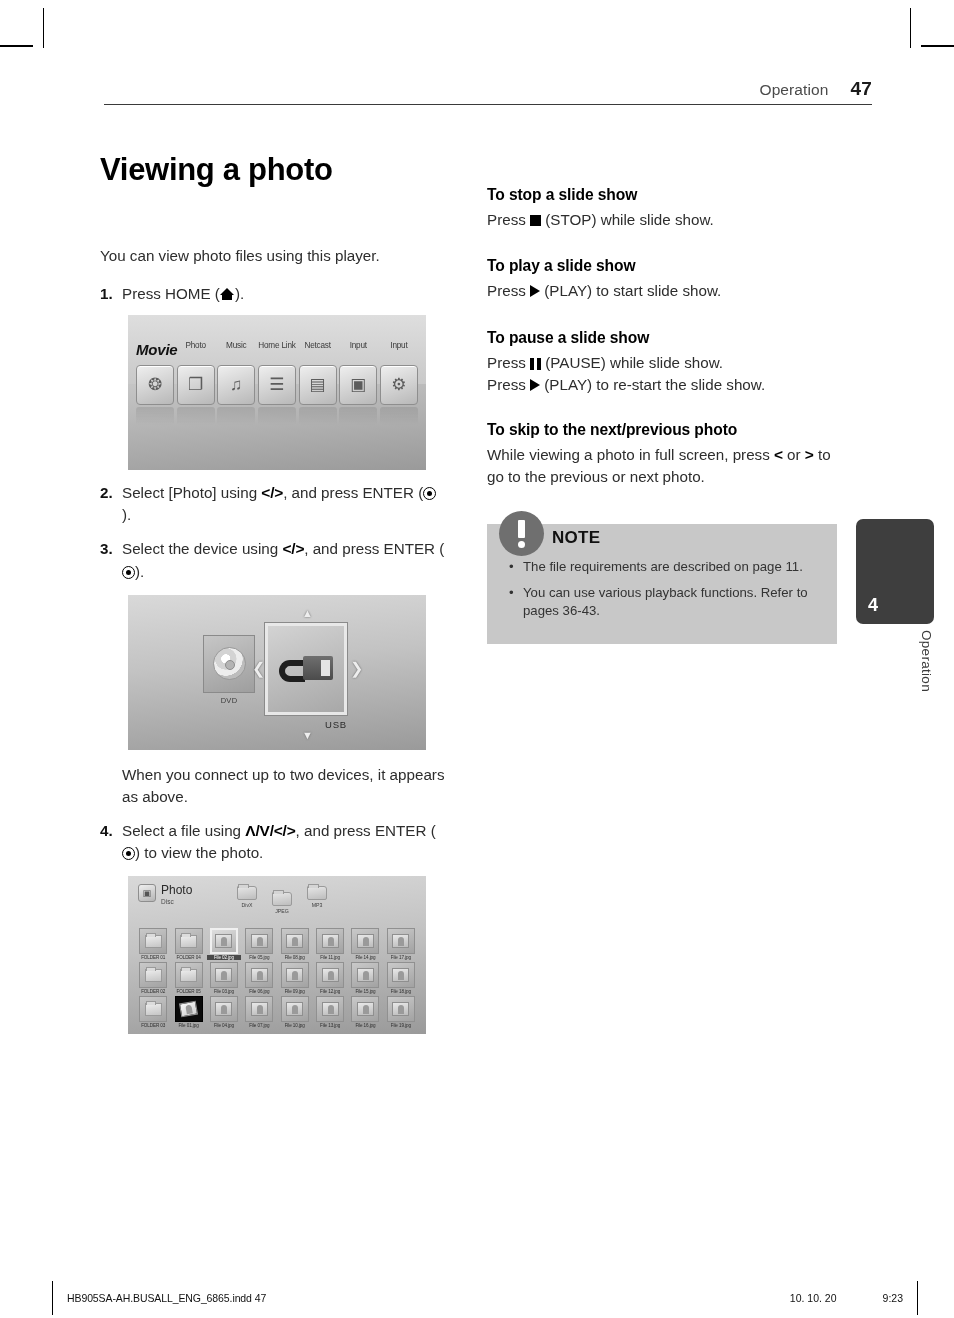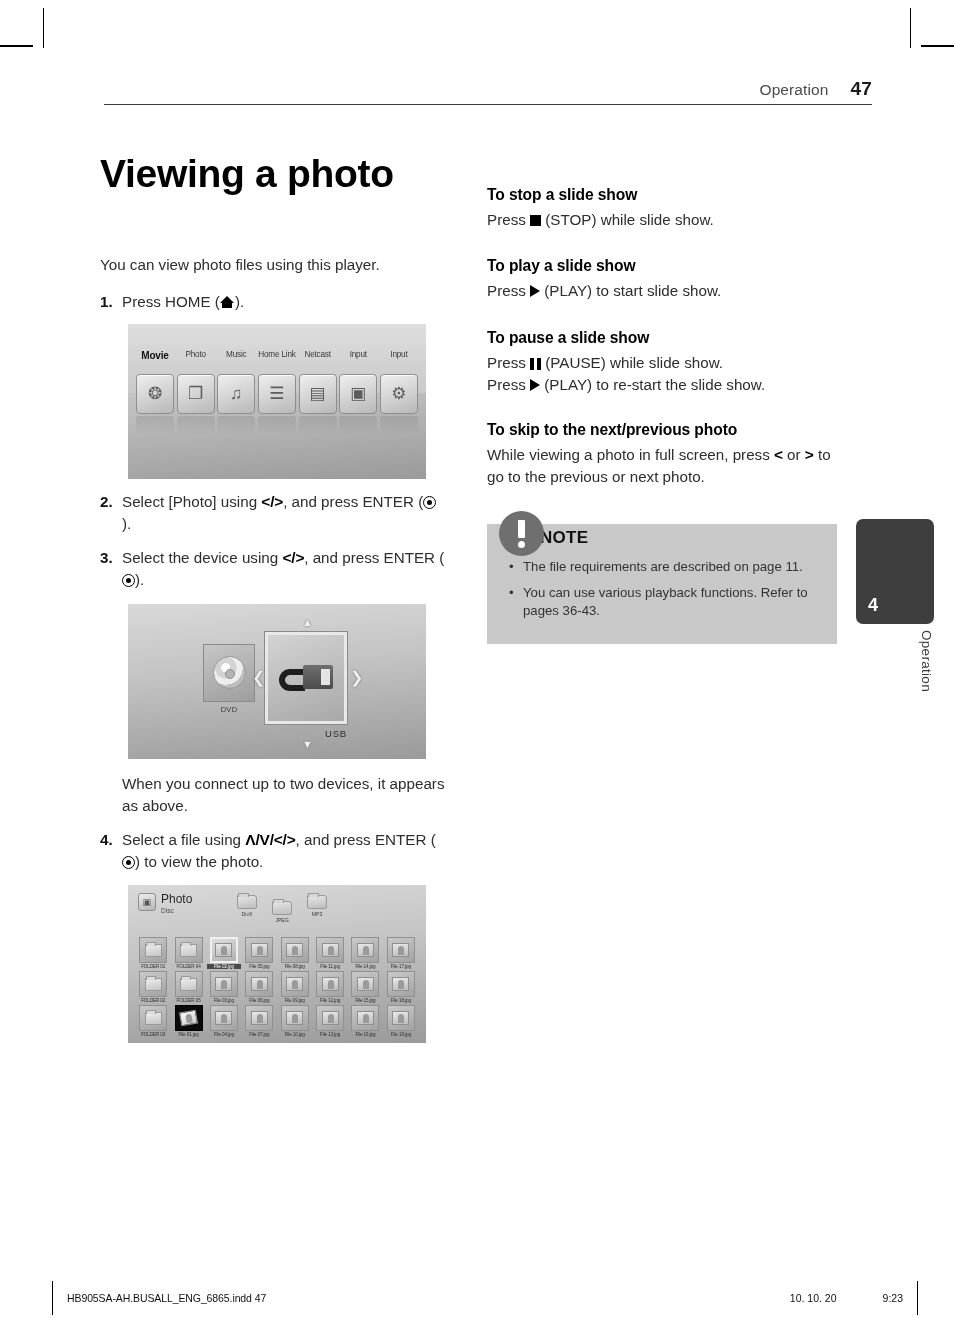--- a/index.html
+++ b/index.html
@@ -53,21 +53,21 @@
     left: 100px; top: 153px;
     width: 345px;
   }
   .col-right {
     position: absolute;
     left: 487px; top: 158px;
     width: 350px;
   }
 
   h1.title {
-    font-size: 39px;
+    font-size: 31px;
     font-weight: bold;
     margin: 0 0 58px 0;
     letter-spacing: -0.3px;
     color: #000;
     line-height: 1.1;
   }
 
   p.intro {
     font-size: 15.2px;
     line-height: 1.42;
@@ -192,21 +192,21 @@
   .note-box {
     background: #c8c8c8;
     padding: 34px 16px 16px 22px;
     min-height: 118px;
   }
   .note-badge {
     position: absolute;
     left: 12px; top: -13px;
     display: flex;
     align-items: center;
-    gap: 0;
+    gap: 12px;
   }
   .note-circle {
     width: 45px; height: 45px;
     border-radius: 50%;
     background: #6f6f6f;
     position: relative;
   }
   .note-circle::before {
     content: "";
     position: absolute;
@@ -314,21 +314,21 @@
     justify-content: space-between;
   }
   .hm-item { width: 38px; text-align: center; }
   .hm-item .lbl {
     font-size: 8.2px;
     color: #3a3a3a;
     display: block;
     white-space: nowrap;
     letter-spacing: -0.2px;
   }
-  .hm-item.sel .lbl { color: #111; font-weight: bold; font-size: 10px; }
+  .hm-item.sel .lbl { color: #111; font-weight: bold; font-size: 15px; font-style: italic; }
   .hm-icons {
     position: absolute;
     left: 8px; top: 50px;
     width: 282px;
     display: flex;
     justify-content: space-between;
   }
   .hm-ico {
     width: 38px; height: 40px;
     background: linear-gradient(160deg,#efefef,#b8b8b8);

